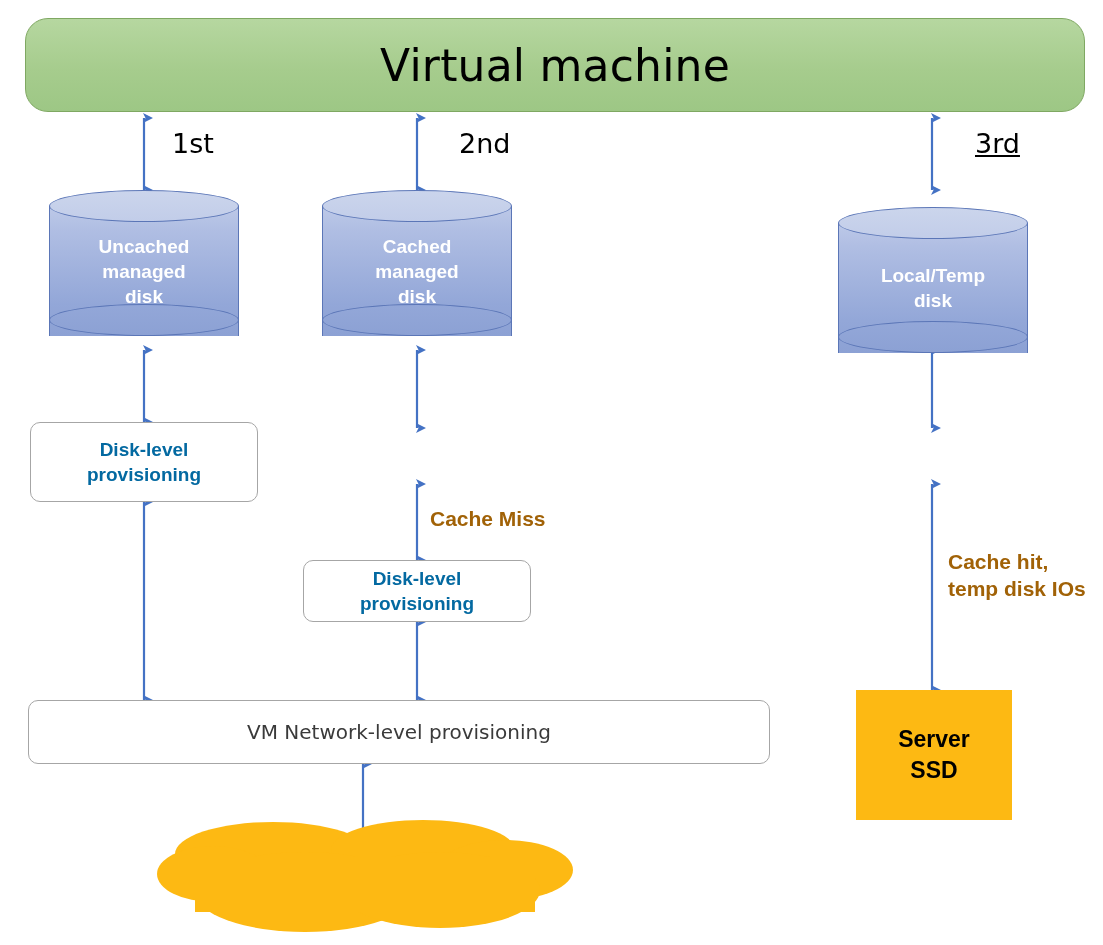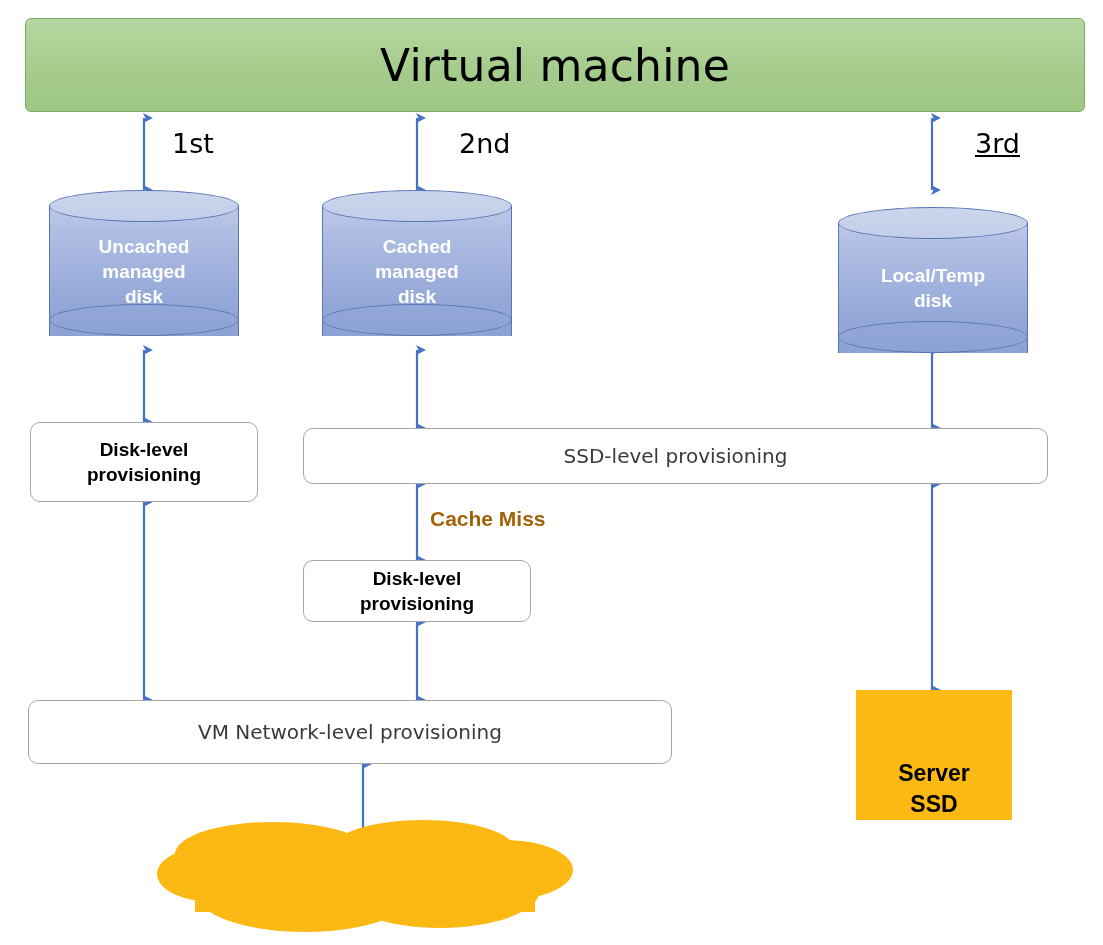--- a/index.html
+++ b/index.html
@@ -18,21 +18,21 @@
     overflow: hidden;
   }
   .abs { position: absolute; }
 
   
   #vm-banner {
     left: 25px;
     top: 18px;
     width: 1060px;
     height: 94px;
-    border-radius: 6px;
+    border-radius: 23px;
     border: 1.5px solid #7FA862;
     background: linear-gradient(to bottom, #B6D7A0 0%, #A6CC8D 55%, #9DC785 100%);
     display: flex;
     align-items: center;
     justify-content: center;
     box-sizing: border-box;
   }
   #vm-banner .vm-label {
     font-family: "DejaVu Sans", sans-serif;
     font-size: 44px;
@@ -106,38 +106,38 @@
     box-sizing: border-box;
     border: 1.6px solid #A6A6A6;
     border-radius: 10px;
     background: #ffffff;
     display: flex;
     align-items: center;
     justify-content: center;
     text-align: center;
   }
   .prov-box .prov-label {
-    color: #000000;
+    color: #0369a1;
     font-size: 19px;
     font-weight: bold;
     line-height: 25px;
     white-space: pre-line;
   }
   .prov-box.wide .prov-label {
     font-family: "DejaVu Sans", sans-serif;
     font-weight: 400;
     font-size: 20px;
     color: #3A3A3A;
   }
 
   
   #server-ssd {
     background: #FDB913;
     display: flex;
-    align-items: flex-end;
+    align-items: center;
     justify-content: center;
     box-sizing: border-box;
   }
   #server-ssd .ssd-label {
     color: #000000;
     font-size: 23px;
     font-weight: bold;
     line-height: 31px;
     text-align: center;
     white-space: pre-line;
@@ -238,34 +238,33 @@
     <div class="cyl-top"></div>
     <div class="cyl-label" style="top:56px;">Local/Temp
 disk</div>
   </div>
 
   <div class="abs prov-box" style="left:30px; top:422px; width:228px; height:80px;">
     <span class="prov-label">Disk-level
 provisioning</span>
   </div>
 
-  <div class="abs prov-box wide" style="left:303px; top:428px; width:745px; height:56px;">
-    <span class="prov-label">SSD-level provisioning</span>
-  </div>
 
   <div class="abs prov-box" style="left:303px; top:560px; width:228px; height:62px;">
     <span class="prov-label">Disk-level
 provisioning</span>
   </div>
 
-  <div class="abs prov-box wide" style="left:28px; top:700px; width:644px; height:64px;">
+  <div class="abs prov-box wide" style="left:28px; top:700px; width:742px; height:64px;">
     <span class="prov-label">VM Network-level provisioning</span>
   </div>
 
   <div class="abs annot" style="left:430px; top:505px;">Cache Miss</div>
+  <div class="abs annot" style="left:948px; top:548px;">Cache hit,
+temp disk IOs</div>
 
   <div class="abs" id="server-ssd" style="left:856px; top:690px; width:156px; height:130px;">
     <span class="ssd-label">Server
 SSD</span>
   </div>
 
   <div class="abs" id="cloud-shape">
     <svg width="420" height="125" viewBox="0 0 420 125">
       <g fill="#FDB913">
         <ellipse cx="118" cy="42" rx="98" ry="32"></ellipse>

